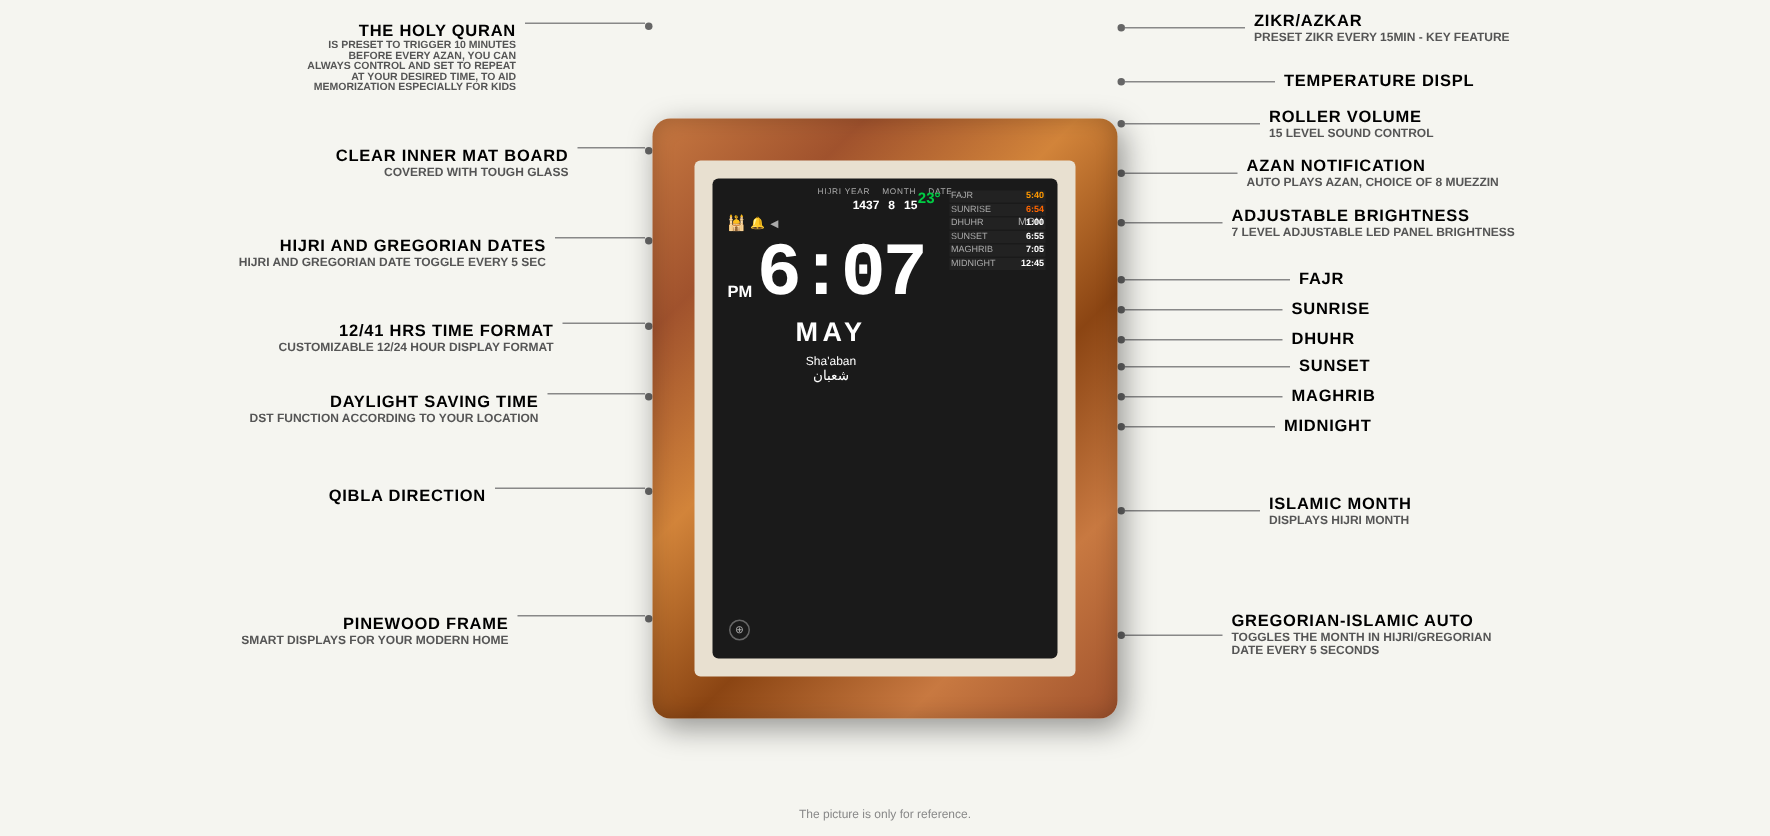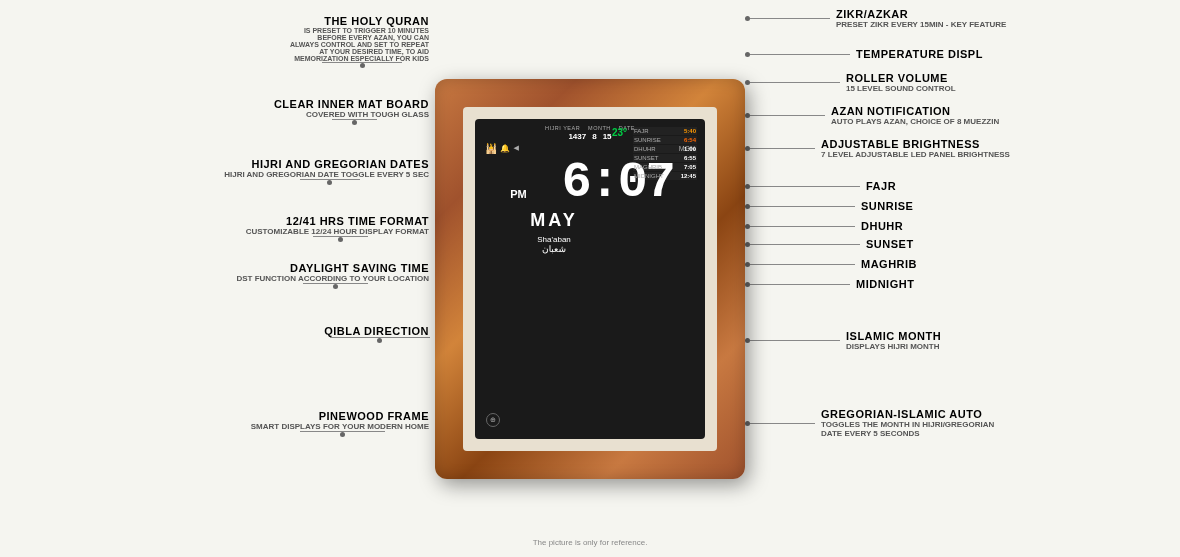--- a/index.html
+++ b/index.html
@@ -70,22 +70,22 @@
     #ann-clear { top: 98px; }
     #ann-hijri { top: 158px; }
     #ann-1224 { top: 215px; }
     #ann-dst { top: 262px; }
     #ann-qibla { top: 325px; }
     #ann-pinewood { top: 410px; }
 
     .ann-wrapper-left {
       position: absolute;
       display: flex;
-      flex-direction: column;
-      align-items: center;
+      flex-direction: row;
+      align-items: flex-start;
       right: calc(50% + 155px);
     }
 
     .ann-wrapper-right {
       position: absolute;
       display: flex;
       flex-direction: row;
       align-items: center;
       left: calc(50% + 155px);
     }
@@ -368,21 +368,21 @@
 
           <div class="icons-mid">
             <span class="green-icon">🕌</span>
             <span class="bell-icon">🔔</span>
             <span class="signal-icon">◀</span>
             <span style="color:#aaa;font-size:7px;margin-left:auto;margin-right:4px;">MON</span>
           </div>
 
           <div style="position:absolute;top:2px;right:72px;color:#00cc44;font-size:10px;font-weight:bold;">23°</div>
 
-          <div style="display:flex;align-items:flex-end;justify-content:center;padding-left:4px;margin-top:4px;gap:32px;">
+          <div style="display:flex;align-items:flex-end;justify-content:flex-start;padding-left:4px;margin-top:4px;">
             <span style="color:white;font-size:11px;font-weight:bold;margin-right:3px;margin-bottom:8px;">PM</span>
             <span style="color:white;font-size:50px;font-weight:bold;font-family:'Courier New',monospace;line-height:1;letter-spacing:-2px;">6:07</span>
           </div>
 
           <div style="color:white;font-size:18px;font-weight:bold;text-align:center;letter-spacing:3px;margin-top:2px;padding-right:72px;">MAY</div>
 
           <div style="text-align:center;padding-right:72px;margin-top:4px;">
             <div style="color:white;font-size:8px;">Sha'aban</div>
             <div style="color:white;font-size:9px;">شعبان</div>
           </div>

